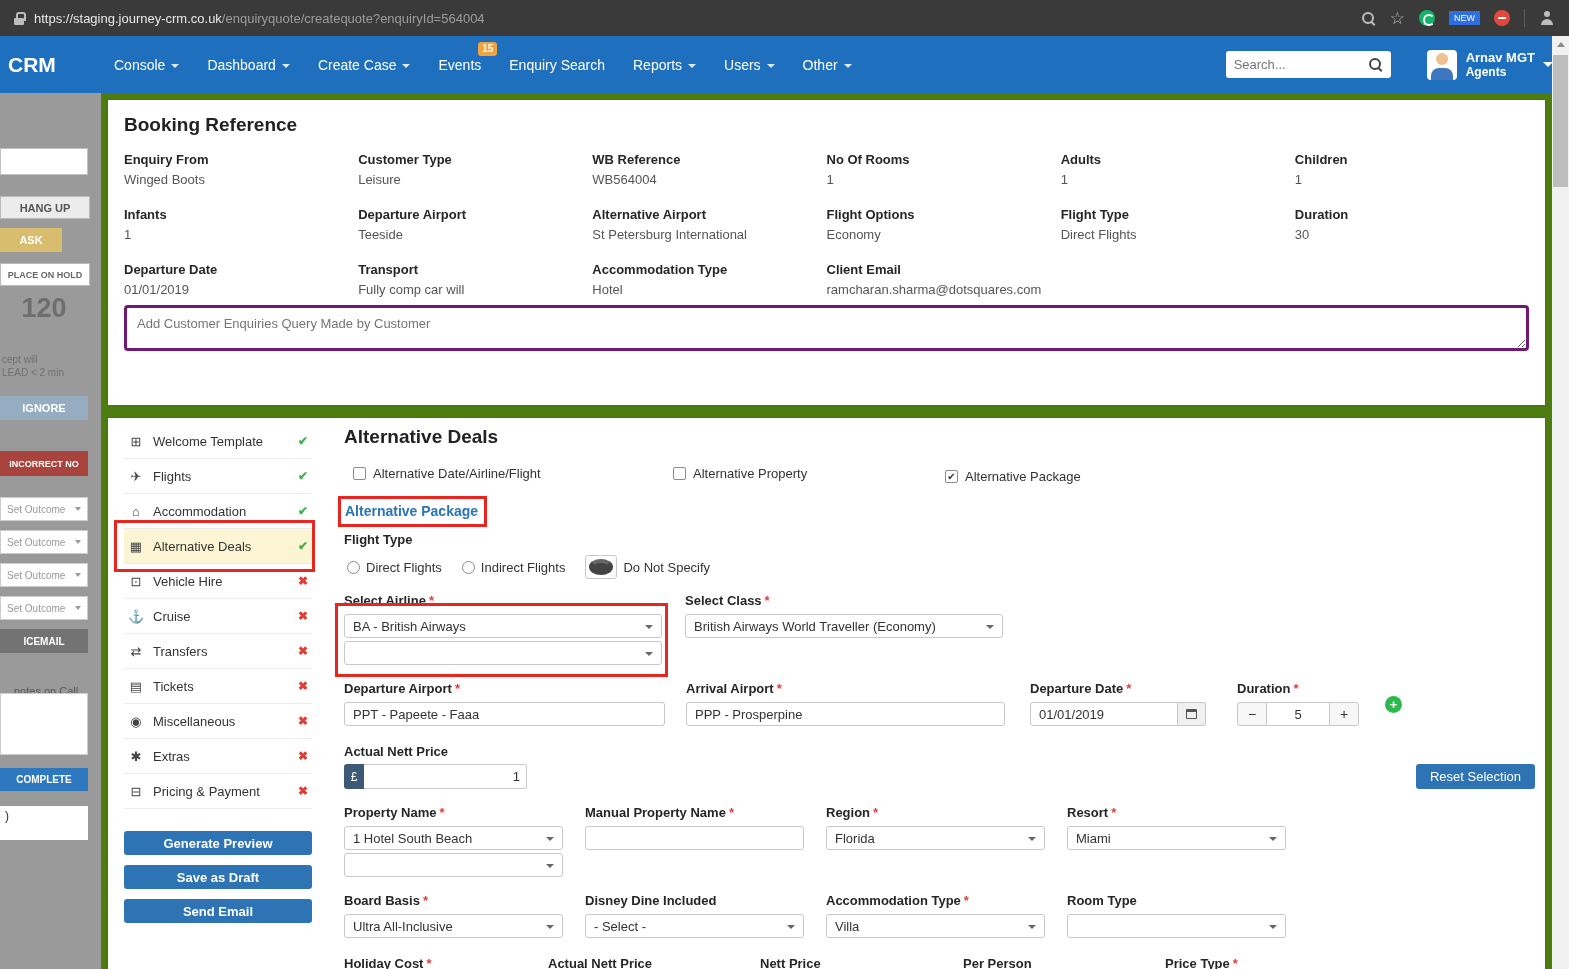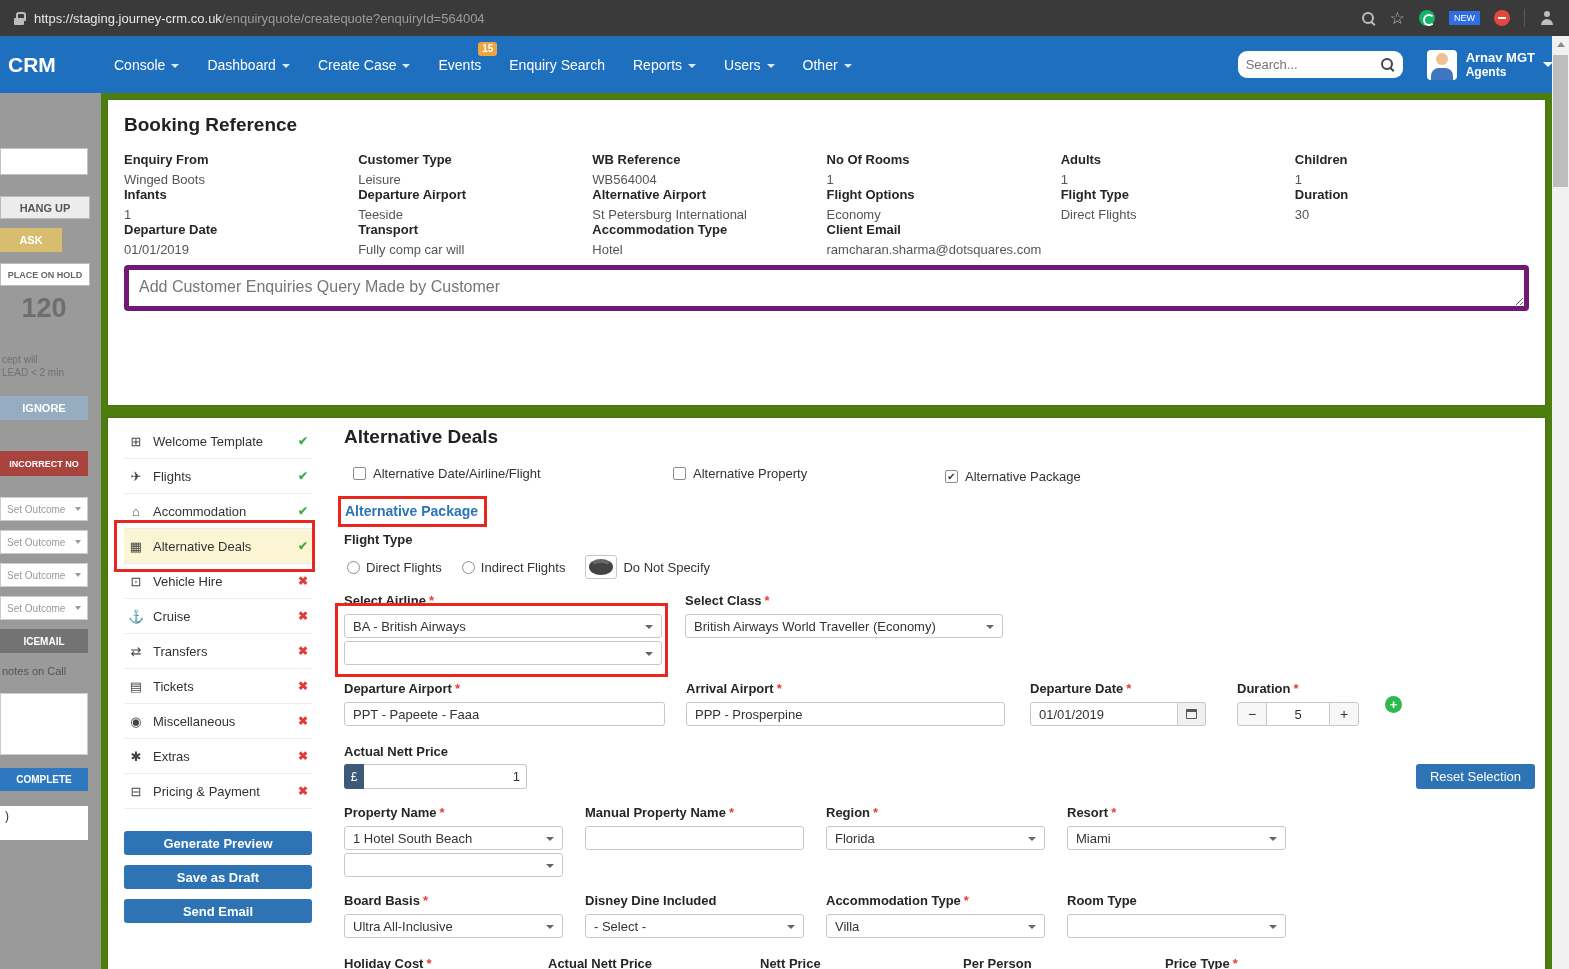--- a/index.html
+++ b/index.html
@@ -46,22 +46,22 @@
   
   .topnav { position:absolute; left:0; top:36px; width:1569px; height:57px; background:#1e70bf;
     display:flex; align-items:center; color:#fff; z-index:15; }
   .logo { font-size:21px; font-weight:bold; padding-left:8px; width:100px; flex:none; }
   .nav-item { padding:0 14px; height:100%; display:flex; align-items:center; gap:6px;
     font-size:14px; cursor:pointer; position:relative; white-space:nowrap; }
   .ncaret { width:0; height:0; border-left:4px solid transparent; border-right:4px solid transparent;
     border-top:4px solid rgba(255,255,255,.85); margin-top:2px; }
   .ev-badge { position:absolute; top:6px; right:-2px; background:#f0a33f; color:#fff;
     font-size:10px; font-weight:bold; padding:1px 4px; border-radius:3px; line-height:12px; }
-  .search-wrap { margin-left:auto; width:165px; height:27px; background:#fff; border-radius:9px;
-    display:flex; align-items:center; padding:0 8px; margin-right:24px; flex:none; }
+  .search-wrap { margin-left:auto; width:165px; height:27px; background:#fff; border-radius:3px;
+    display:flex; align-items:center; padding:0 8px; margin-right:36px; flex:none; }
   .search-input { border:0; outline:0; flex:1; min-width:0; font-size:13px; color:#333;
     font-family:"Liberation Sans", sans-serif; }
   .nmag { position:relative; width:15px; height:15px; flex:none; }
   .nmag::before { content:""; position:absolute; left:1px; top:1px; width:8px; height:8px;
     border:2px solid #444; border-radius:50%; }
   .nmag::after { content:""; position:absolute; left:11px; top:10px; width:2px; height:5px;
     background:#444; transform:rotate(-45deg); }
   .avatar { width:30px; height:30px; background:#fff; border-radius:4px; position:relative;
     overflow:hidden; margin-right:9px; flex:none; }
   .avatar::before { content:""; position:absolute; top:3px; left:9px; width:12px; height:12px;
@@ -87,40 +87,40 @@
   .cp-note { top:260px; width:86px; font-size:10px; color:#707070; line-height:13px;
     font-weight:normal; display:block; padding-left:2px; }
   .cp-ignore { top:303px; width:88px; height:24px; background:#96adc1; color:#fff; font-size:11px; }
   .cp-incorrect { top:358px; width:88px; height:25px; background:#a8433e; color:#fff; font-size:9px; }
   .cp-sel { width:88px; height:24px; background:#fff; border:1px solid #ccc; color:#999;
     font-size:10px; font-weight:normal; justify-content:flex-start; padding:0 6px; position:absolute; left:0;
     display:flex; align-items:center; }
   .cp-sel::after { content:""; margin-left:auto; border-left:3px solid transparent;
     border-right:3px solid transparent; border-top:4px solid #999; }
   .cp-voicemail { top:536px; width:88px; height:24px; background:#737373; color:#fff; font-size:10px; }
-  .cp-notes-label { top:572px; width:88px; font-size:11px; color:#555; font-weight:normal;
-    justify-content:flex-start; padding-left:2px; }
+  .cp-notes-label { top:592px; width:88px; font-size:11px; color:#555; font-weight:normal;
+    justify-content:flex-start; padding-left:2px;margin-left:12px; }
   .cp-notes-box { top:600px; width:88px; height:62px; background:#fff; border:1px solid #ccc; }
   .cp-complete { top:675px; width:88px; height:23px; background:#2e78c0; color:#fff; font-size:10px; }
   .cp-paren { top:713px; width:88px; height:34px; background:#fff; color:#333; font-size:12px;
     font-weight:normal; justify-content:flex-start; align-items:flex-start; padding:3px 5px; }
 
   
   .main { position:absolute; left:101px; top:93px; right:17px; bottom:0; background:#4d7c0f; z-index:2; }
   .card { position:absolute; left:7px; right:7px; background:#fff; box-shadow:0 0 2px rgba(0,0,0,.18); }
   .card1 { top:7px; height:305px; padding:14px 16px; }
   .card2 { top:325px; bottom:-25px; }
 
   .section-title { font-size:19px; font-weight:bold; color:#222; margin:0 0 16px; }
-  .bk-grid { display:grid; grid-template-columns:repeat(6,1fr); }
+  .bk-grid { display:grid; grid-template-columns:repeat(6,1fr); row-gap:20px; }
   .bk-label { font-size:13px; font-weight:bold; color:#262626; margin-bottom:5px; }
   .bk-value { font-size:13px; color:#555; }
   .query-label { font-size:13px; font-weight:bold; color:#262626; margin-top:20px; }
-  .query { width:100%; height:46px; border:5px solid #701a75; border-radius:4px; padding:8px 10px;
-    font-size:16px; font-family:"Liberation Sans", sans-serif; color:#333; resize:vertical; margin-top:8px; }
+  .query { width:100%; height:46px; border:3px solid #701a75; border-radius:4px; padding:8px 10px;
+    font-size:13px; font-family:"Liberation Sans", sans-serif; color:#333; resize:vertical; margin-top:8px; }
 
   
   .menu { position:absolute; left:16px; top:6px; width:188px; }
   .menu-item { height:35px; display:flex; align-items:center; gap:9px; border-bottom:1px solid #ececec;
     padding:0 4px; cursor:pointer; position:relative; }
   .menu-item.active { background:#fcf5d3; }
   .mi-icon { width:16px; font-size:13px; color:#444; text-align:center; flex:none; }
   .mi-label { flex:1; font-size:13px; color:#333; }
   .mi-status { font-size:12px; font-weight:bold; }
   .st-ok { color:#3fae49; } .st-no { color:#e23d35; }

